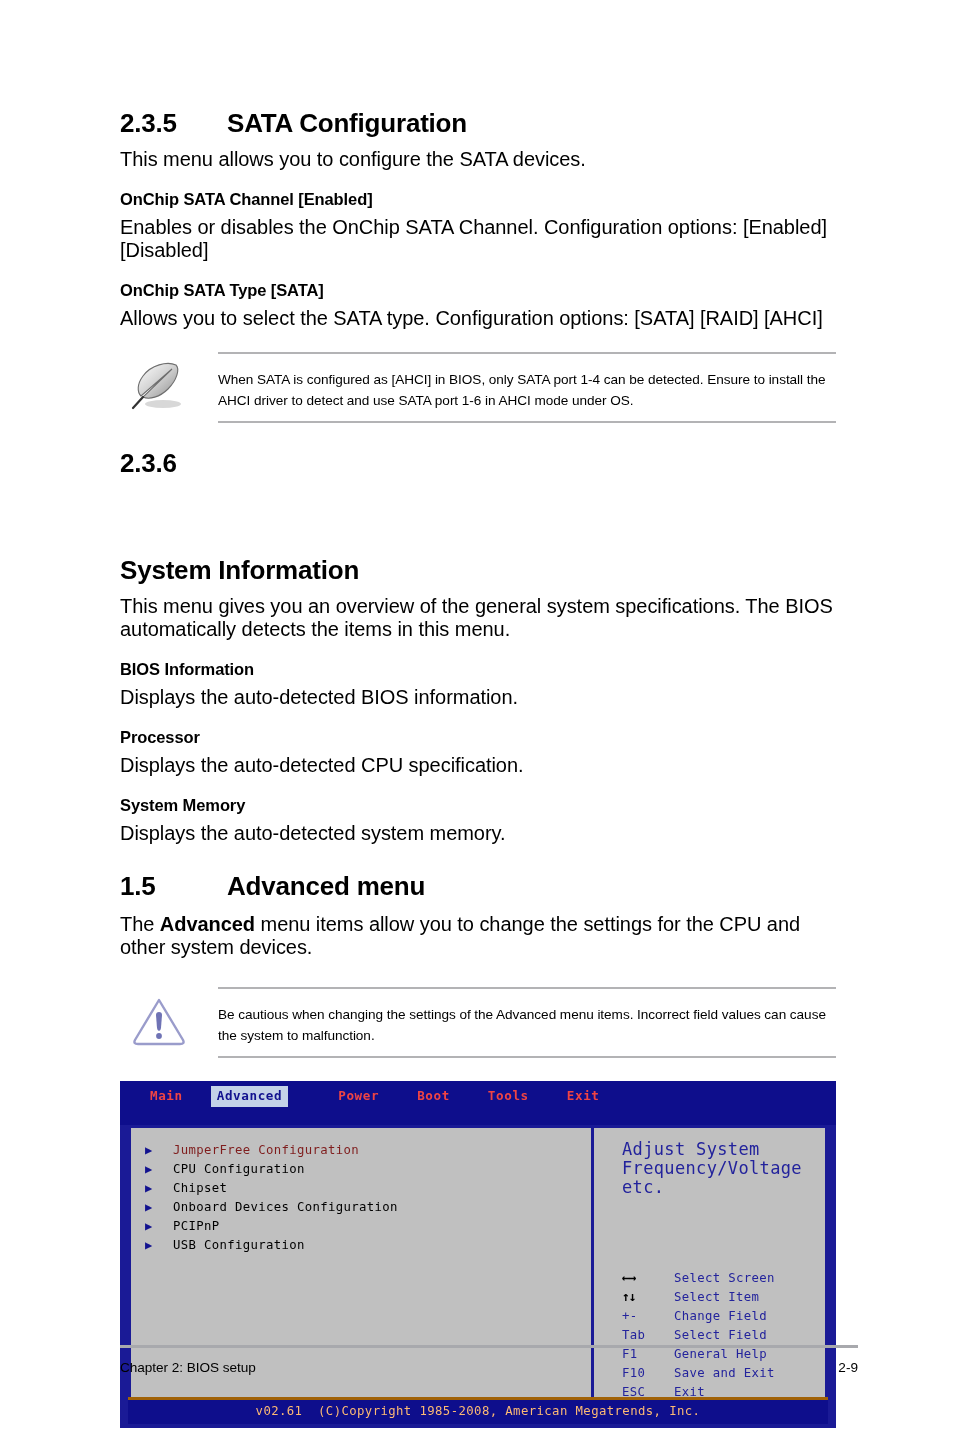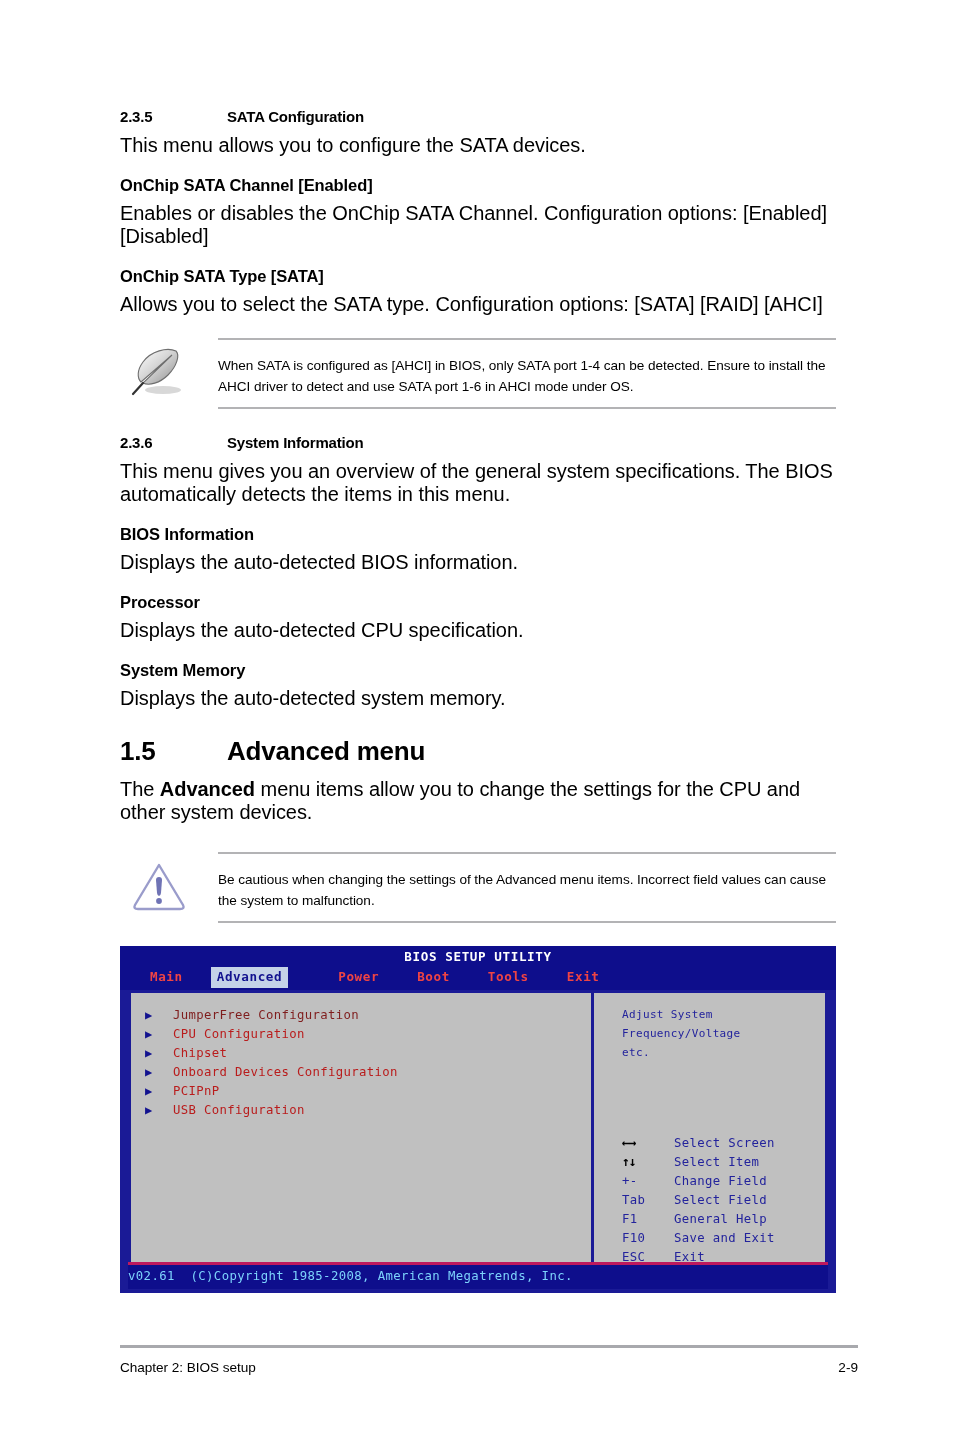--- a/index.html
+++ b/index.html
@@ -25,21 +25,21 @@
     position: absolute;
     left: 120px;
     top: 108px;
     width: 716px;
   }
 
   
   .h2 {
     display: flex;
     align-items: baseline;
-    font-size: 15px;
+    font-size: 26px;
     font-weight: bold;
     letter-spacing: -0.2px;
     margin: 0 0 9px 0;
   }
   .h2 .num { width: 107px; flex: 0 0 107px; }
   .h2.big { font-size: 26px; margin-top: 26px; margin-bottom: 11px; }
   .h2.big .num { width: 107px; flex: 0 0 107px; }
 
   .h3 {
     font-size: 16.5px;
@@ -158,26 +158,26 @@
     letter-spacing: 0.35px;
     white-space: pre;
   }
   .menu-item .arrow {
     width: 28px;
     flex: 0 0 28px;
     color: #12128f;
     font-size: 12px;
     line-height: 1;
   }
-  .menu-item .mlabel { color: #b91c1c; }
+  .menu-item .mlabel { color: #000000; }
   .menu-item.selected .mlabel { color: #7f1d1d; }
 
   .help-text {
     color: #23239c;
-    font-size: 11px;
+    font-size: 17px;
     line-height: 19px;
     letter-spacing: 0.35px;
     white-space: pre;
   }
 
   .legend {
     position: absolute;
     left: 28px;
     top: 140px;
   }
@@ -197,26 +197,27 @@
   }
   .legend-row .key.glyph {
     font-weight: bold;
     color: #000000;
     font-size: 13px;
     letter-spacing: -1px;
   }
 
   .bios-foot {
     background: #0e0e8c;
-    color: #7dd3fc;
+    color: #fdba74;
     font-size: 12.3px;
     letter-spacing: 0.4px;
+    text-align: center;
     padding: 4px 0 6px 0;
     white-space: pre;
-    border-top: 3px solid #be185d;
+    border-top: 3px solid #a16207;
     margin: 0 8px 0 8px;
   }
   .bios-foot-outer {
     background: #1a1a96;
     padding-bottom: 4px;
   }
 
   
   .footer {
     position: absolute;
@@ -270,21 +271,21 @@
           <ellipse cx="34" cy="45" rx="18" ry="4" fill="#d8d8d8"></ellipse>
           <path d="M47 6 C38 2 22 6 14 17 C8 25 8 33 12 37 L43 10 L14 38 C20 41 31 38 39 30 C48 21 51 10 47 6 Z" fill="url(#featherGrad)" stroke="#6e6e6e" stroke-width="1.1"></path>
           <path d="M14 38 L4 49" stroke="#333333" stroke-width="2.2" stroke-linecap="round"></path>
         </svg>
       </div>
       <div class="cbody">
         <p>When SATA is configured as [AHCI] in BIOS, only SATA port 1-4 can be detected. Ensure to install the AHCI driver to detect and use SATA port 1-6 in AHCI mode under OS.</p>
       </div>
     </div>
 
-    <div class="h2" style="margin-top:24px;">
+    <div class="h2" style="margin-top:24px;flex-direction:column;">
       <span class="num">2.3.6</span>
       <span>System Information</span>
     </div>
     <p class="body">This menu gives you an overview of the general system specifications. The BIOS automatically detects the items in this menu.</p>
 
     <div class="h3">BIOS Information</div>
     <p class="body">Displays the auto-detected BIOS information.</p>
 
     <div class="h3">Processor</div>
     <p class="body">Displays the auto-detected CPU specification.</p>
@@ -306,21 +307,20 @@
           <circle cx="29" cy="41" r="2.9" fill="#6f73b5"></circle>
         </svg>
       </div>
       <div class="cbody">
         <p>Be cautious when changing the settings of the Advanced menu items. Incorrect field values can cause the system to malfunction.</p>
       </div>
     </div>
 
     <div class="bios">
       <div class="bios-head">
-        <div class="bios-title">BIOS SETUP UTILITY</div>
         <div class="bios-tabs">
           <span class="bios-tab">Main</span>
           <span class="tabgap1"></span>
           <span class="bios-tab active">Advanced</span>
           <span class="tabgap2"></span>
           <span class="bios-tab">Power</span>
           <span class="tabgap3"></span>
           <span class="bios-tab">Boot</span>
           <span class="tabgap4"></span>
           <span class="bios-tab">Tools</span>

